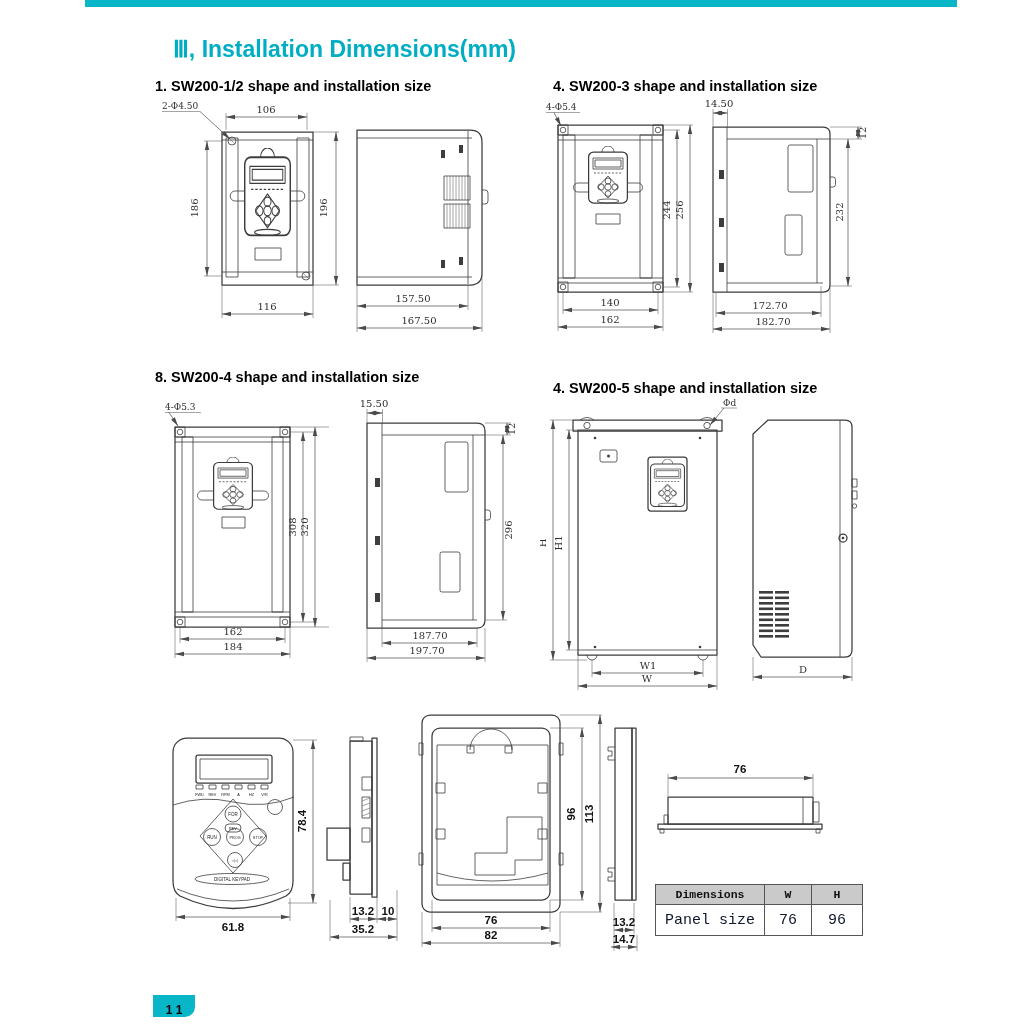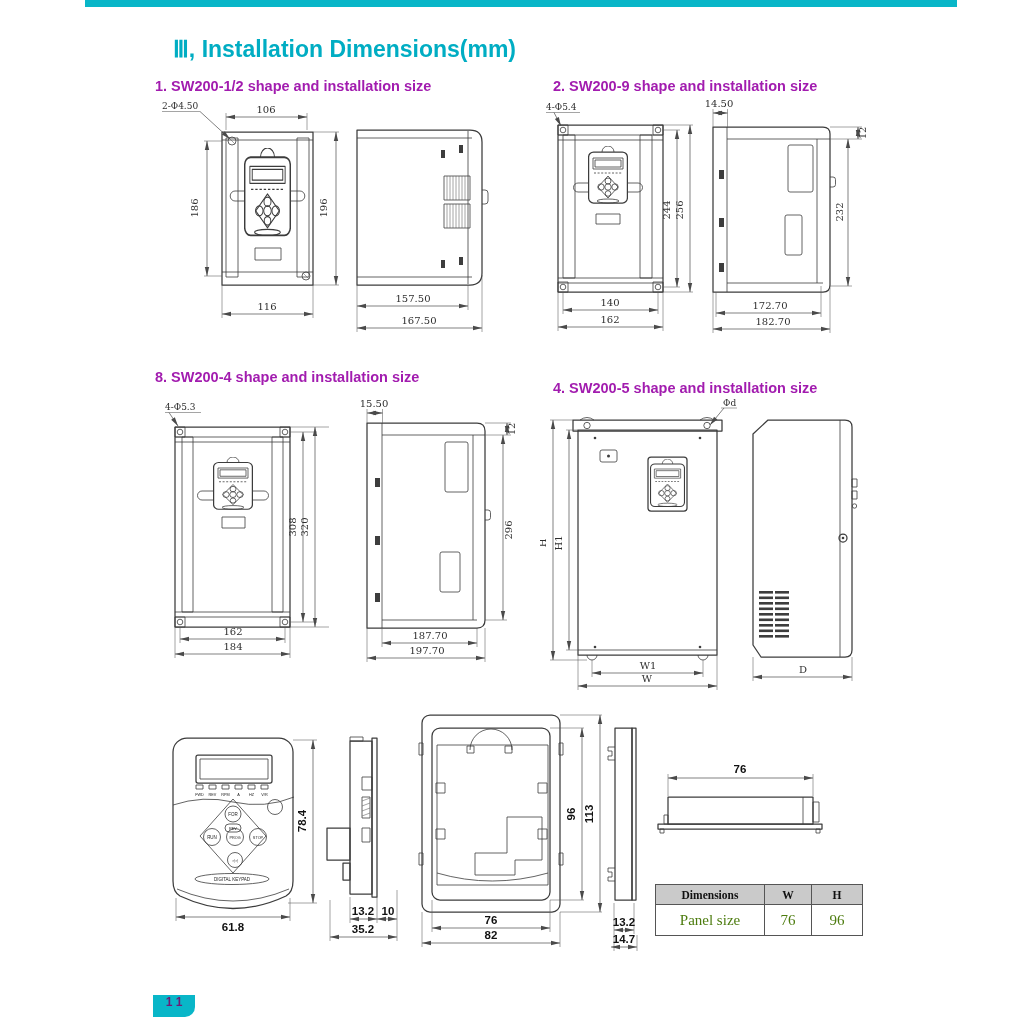--- a/index.html
+++ b/index.html
@@ -1,40 +1,40 @@
 <!DOCTYPE html>
 <html><head>
 <meta charset="utf-8">
 <style>
   html,body{margin:0;padding:0;background:#ffffff;}
   #canvas{position:relative;width:1024px;height:1024px;background:#fff;overflow:hidden;
           font-family:"Liberation Sans",sans-serif;}
   .abs{position:absolute;}
   .topbar{left:85px;top:0;width:872px;height:7px;background:#09b6c8;}
   .title{left:173px;top:36px;font-size:23px;font-weight:bold;color:#00adc3;text-align:center;}
-  .heading{font-size:14.5px;font-weight:bold;color:#a21caf;white-space:nowrap;}
-  .badge{left:153px;top:995px;width:42px;height:22px;background:#09b6c8;color:#701a75;
-         font-weight:bold;font-size:12px;letter-spacing:4px;display:flex;align-items:flex-start;
+  .heading{font-size:14.5px;font-weight:bold;color:#000000;white-space:nowrap;}
+  .badge{left:153px;top:995px;width:42px;height:22px;background:#09b6c8;color:#000000;
+         font-weight:bold;font-size:12px;letter-spacing:4px;display:flex;align-items:flex-end;
          justify-content:center;border-radius:0 0 10px 0;padding-left:4px;box-sizing:border-box;}
   
   svg .o{fill:none;stroke:#3c3c3c;stroke-width:1.25;stroke-linejoin:round;stroke-linecap:round;}
   svg .i{fill:none;stroke:#3c3c3c;stroke-width:0.8;stroke-linejoin:round;}
   svg .f{fill:#3d3d3d;stroke:none;}
   svg .d{fill:none;stroke:#4a4a4a;stroke-width:0.7;}
   svg .x{fill:none;stroke:#5a5a5a;stroke-width:0.55;}
   svg text.t{font-family:"DejaVu Serif",serif;font-size:10px;fill:#2e2e2e;text-anchor:middle;}
   svg text.ts{font-family:"DejaVu Serif",serif;font-size:9px;fill:#2e2e2e;text-anchor:start;}
   svg text.tb{font-family:"Liberation Sans",sans-serif;font-weight:bold;font-size:11.5px;fill:#111;text-anchor:middle;}
   svg text.tk{font-family:"Liberation Sans",sans-serif;font-size:4.5px;fill:#222;text-anchor:middle;}
   svg text.tk2{font-family:"Liberation Sans",sans-serif;font-size:3.8px;fill:#222;text-anchor:middle;}
   
-  table.dims{border-collapse:collapse;font-family:Liberation Serif, serif;}
+  table.dims{border-collapse:collapse;font-family:Liberation Mono, monospace;}
   table.dims th,table.dims td{border:1px solid #555;text-align:center;}
   table.dims th{background:#cacaca;font-size:11.5px;font-weight:bold;height:17px;color:#111;}
-  table.dims td{font-size:15px;height:28px;color:#4d7c0f;background:#fff;}
+  table.dims td{font-size:15px;height:28px;color:#0f172a;background:#fff;}
   .c0{width:106px}.c1{width:44px}.c2{width:48px}
 </style>
 </head>
 <body>
 
 <div id="canvas">
 
   <svg width="0" height="0" style="position:absolute" aria-hidden="true">
     <defs>
       <marker id="ar" viewBox="0 0 10 6" refX="9.5" refY="3" markerWidth="10" markerHeight="6" orient="auto-start-reverse" markerUnits="userSpaceOnUse">
@@ -54,21 +54,21 @@
         <circle class="i" cx="20" cy="47.5" r="2.8"></circle>
         <ellipse class="i" cx="20" cy="55" rx="11" ry="2"></ellipse>
       </symbol>
     </defs>
   </svg>
 
   <div class="abs topbar"></div>
   <div class="abs title">Ⅲ, Installation Dimensions(mm)</div>
 
   <div class="abs heading" style="left:155px;top:78px">1. SW200-1/2 shape and installation size</div>
-  <div class="abs heading" style="left:553px;top:78px">2. SW200-9 shape and installation size</div>
+  <div class="abs heading" style="left:553px;top:78px">4. SW200-3 shape and installation size</div>
   <div class="abs heading" style="left:155px;top:369px">8. SW200-4 shape and installation size</div>
   <div class="abs heading" style="left:553px;top:380px">4. SW200-5 shape and installation size</div>
 
   <svg class="abs" style="left:160px;top:100px" width="360" height="245" viewBox="0 0 360 245">
     <g>
       <rect class="o" x="62" y="32" width="91" height="153"></rect>
       <line class="i" x1="62" y1="40" x2="153" y2="40"></line>
       <line class="i" x1="62" y1="172" x2="153" y2="172"></line>
       <rect class="i" x="66" y="38" width="12" height="139"></rect>
       <rect class="i" x="137" y="38" width="12" height="139"></rect>

